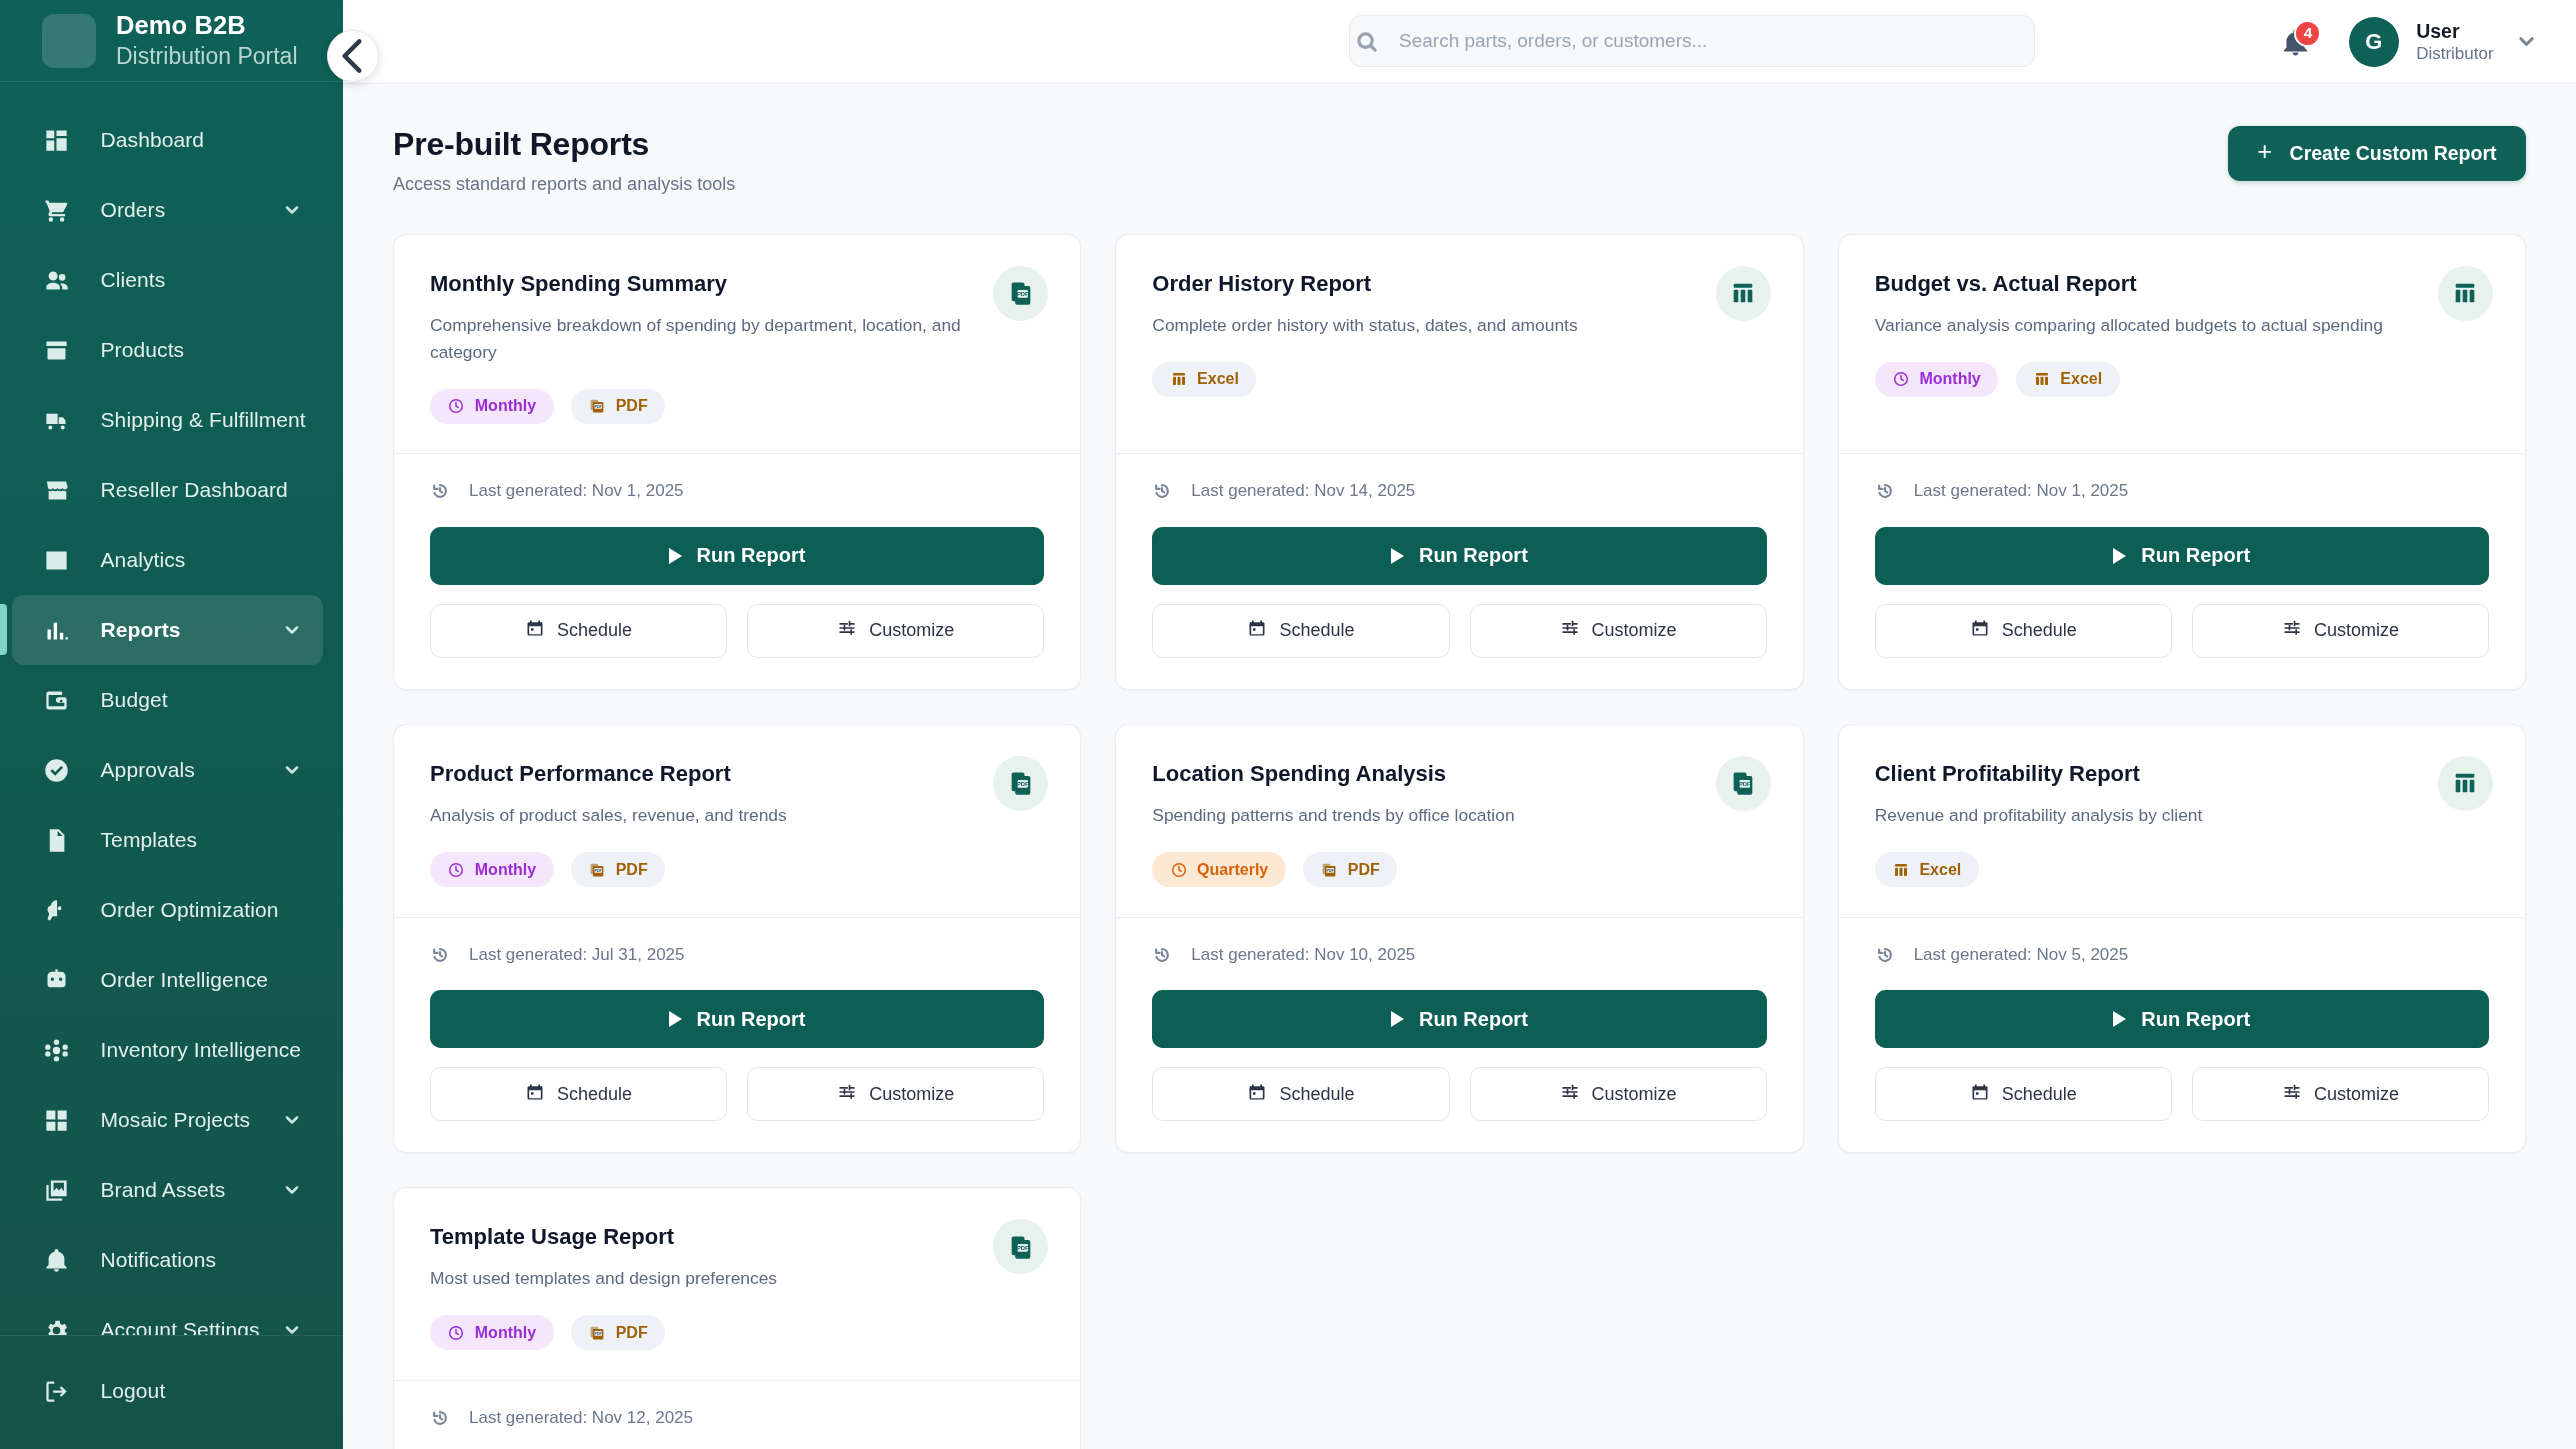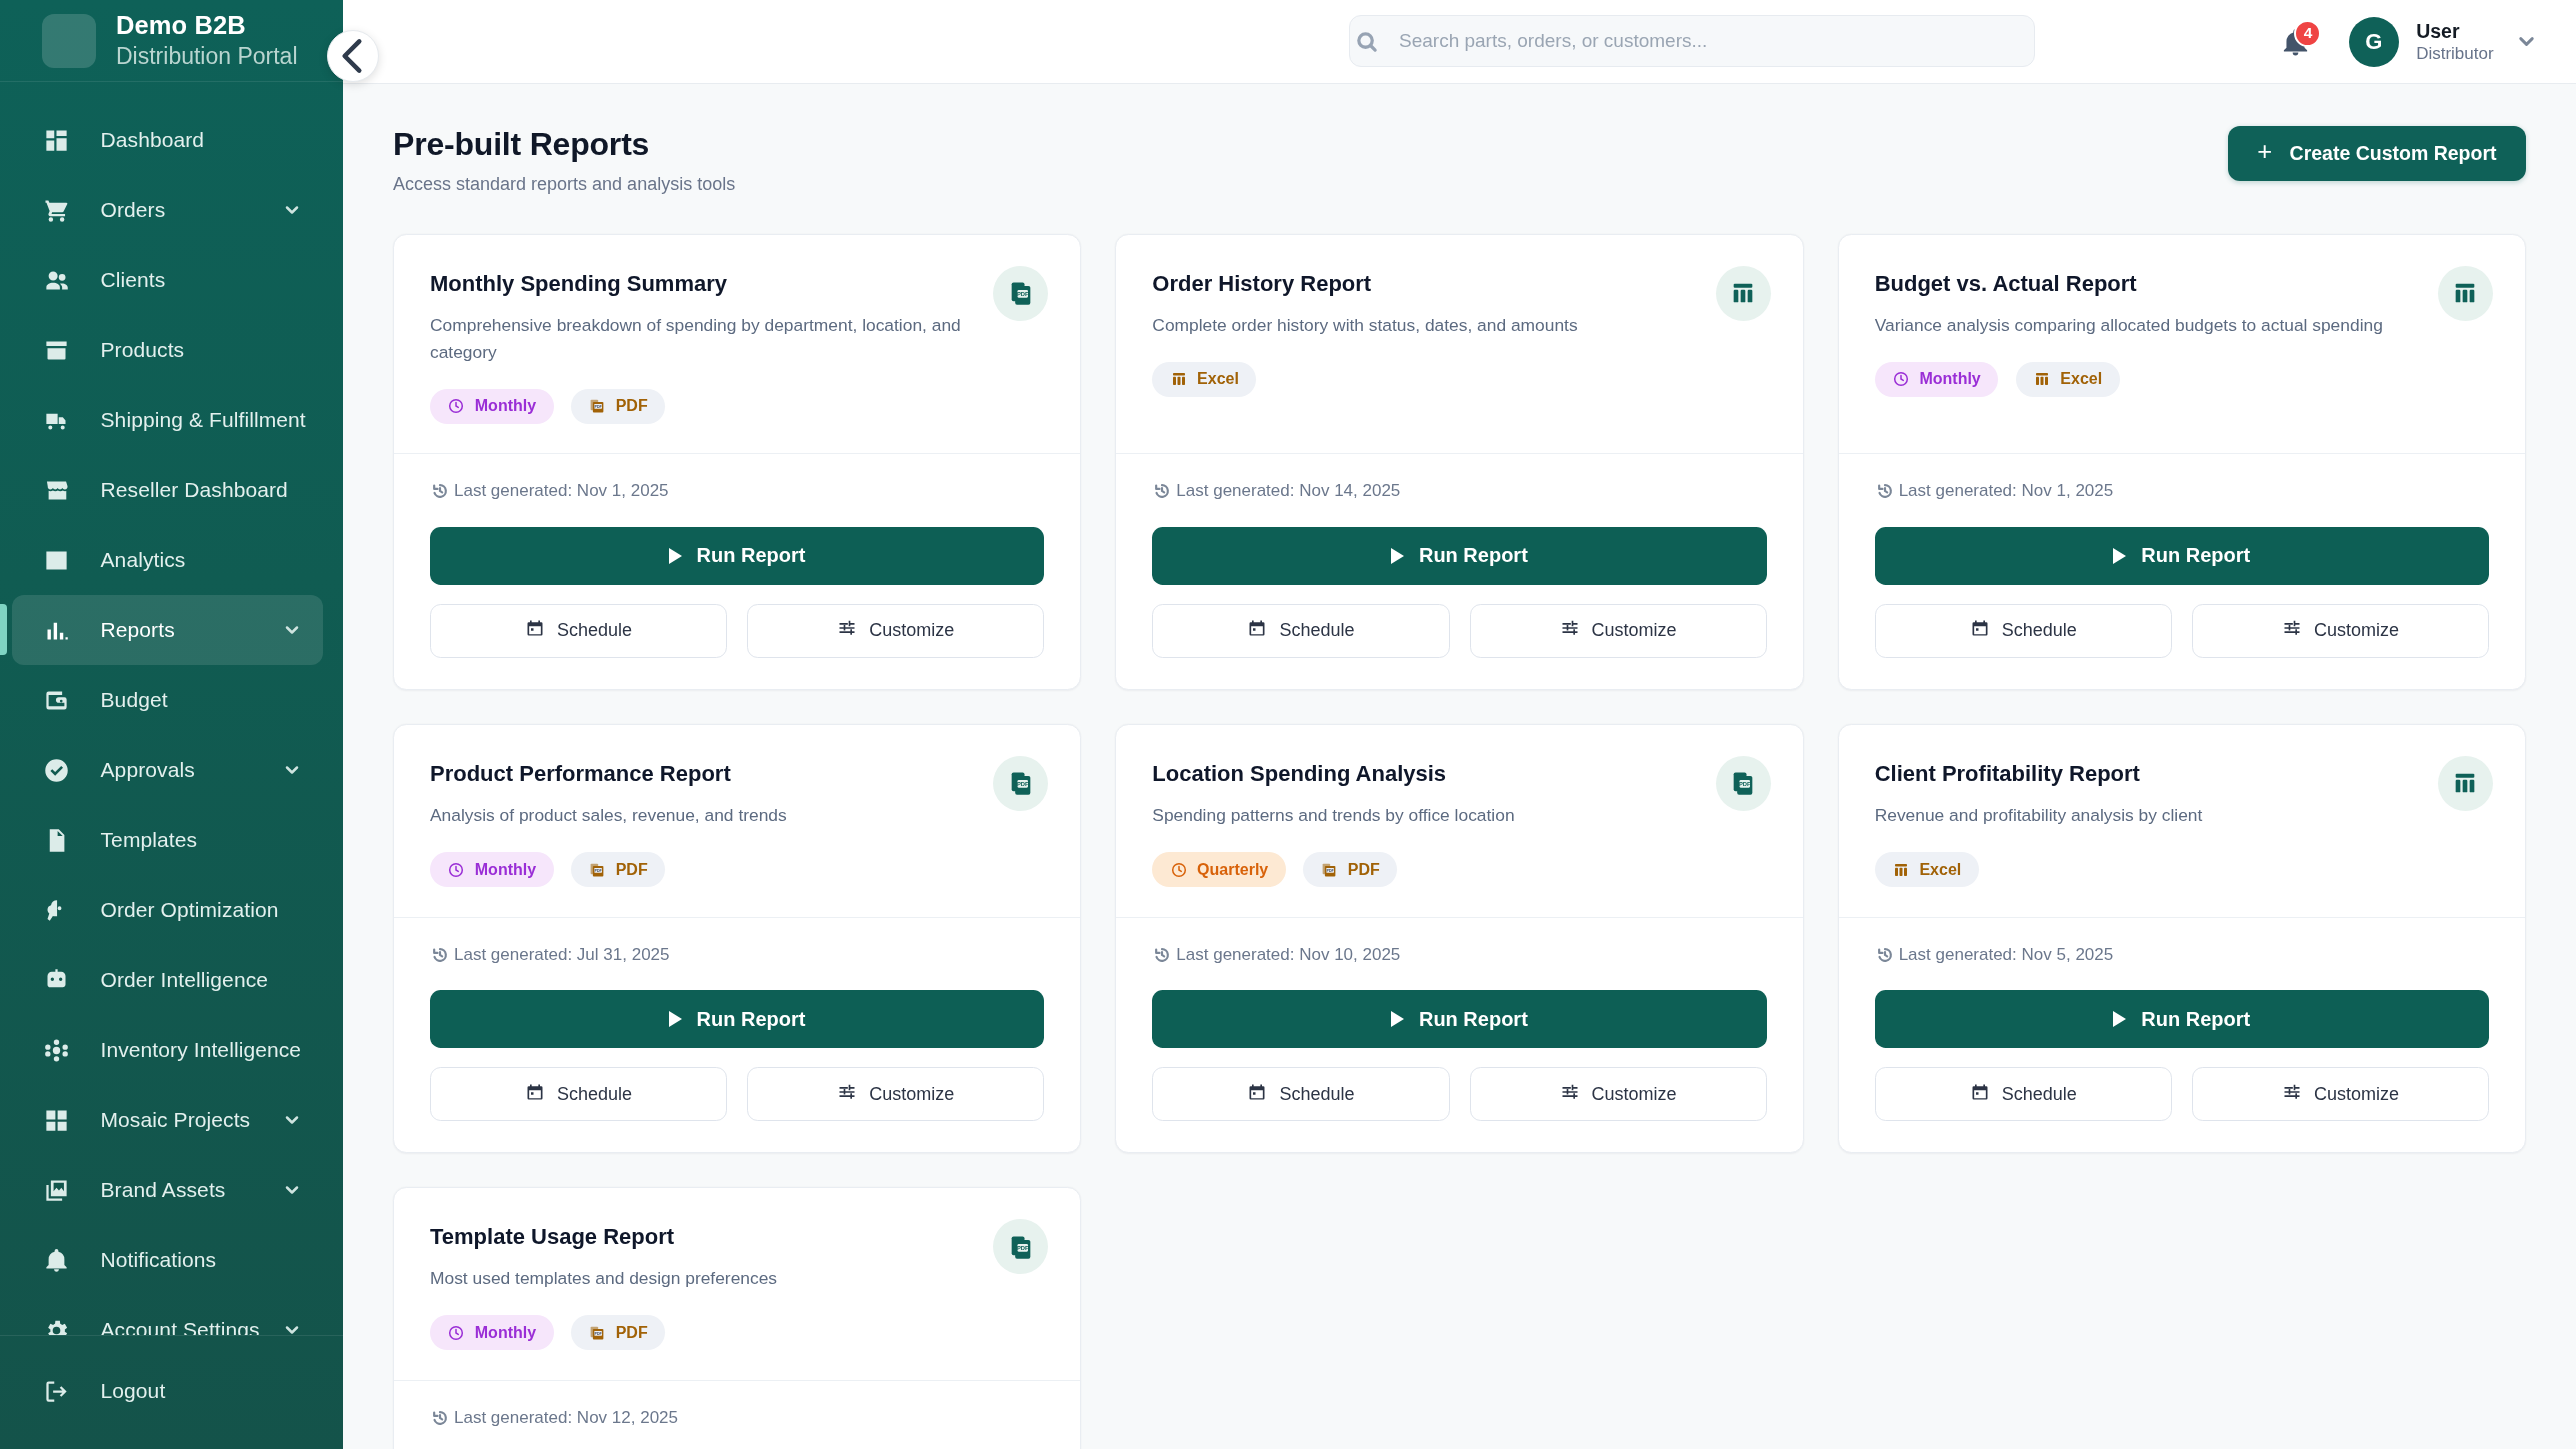--- a/index.html
+++ b/index.html
@@ -63,21 +63,21 @@
     width: 29.5px; height: 29.5px; flex: 0 0 29.5px;
     display: flex; align-items: center; justify-content: center;
     color: #d9ece8;
   }
   .nav-ico svg { width: 27px; height: 27px; fill: #dcece9; }
   .nav-item.active .nav-ico svg { fill: #ffffff; }
   .nav-label {
     margin-left: 29.5px; font-size: 21px; color: #e3f0ee; letter-spacing: 0.1px;
     white-space: nowrap;
   }
-  .nav-item.active .nav-label { color: #ffffff; font-weight: 400; }
+  .nav-item.active .nav-label { color: #ffffff; font-weight: 700; }
   .nav-chev { margin-left: auto; color: #cfe4e0; display: flex; }
   .nav-chev svg { width: 20px; height: 20px; stroke: #cfe4e0; fill: none; stroke-width: 3; }
 
   .nav-footer {
     border-top: 1.3px solid rgba(255,255,255,0.09);
     padding: 20px 0 23px 0;
   }
 
   
   .main { flex: 1 1 auto; display: flex; flex-direction: column; background: #f7f9fa; min-width: 0; }
@@ -163,21 +163,21 @@
     display: inline-flex; align-items: center; gap: 9.4px;
     height: 35px; padding: 0 17.4px; border-radius: 17.4px;
     font-size: 16px; font-weight: bold;
   }
   .chip svg { width: 18px; height: 18px; flex: 0 0 18px; }
   .chip.monthly { background: #f6e6fb; color: #9a2ed6; }
   .chip.quarterly { background: #fde9d3; color: #d8620a; }
   .chip.fmt { background: #eef1f6; color: #a16207; }
 
   .card-bottom { border-top: 0.7px solid #ecf0f4; padding: 27px 36px 31px 36px; }
-  .lastgen { display: flex; align-items: flex-end; gap: 4px; font-size: 17px; color: #6b778c; margin-bottom: 25.5px; }
+  .lastgen { display: flex; align-items: flex-end; gap: 19px; font-size: 17px; color: #6b778c; margin-bottom: 25.5px; }
   .lastgen svg { width: 20px; height: 20px; stroke: #7b8798; fill: none; stroke-width: 2.6; flex: 0 0 20px; }
   .run-btn {
     width: 100%; height: 58px; border: none; border-radius: 10.7px;
     background: #0d5f55; color: #fff; font-size: 20px; font-weight: bold;
     display: flex; align-items: center; justify-content: center; gap: 14.8px;
     cursor: pointer; font-family: "Liberation Sans", sans-serif;
   }
   .run-btn .tri { width: 0; height: 0; border-left: 13.4px solid #fff; border-top: 8px solid transparent; border-bottom: 8px solid transparent; }
   .sub-btns { display: flex; gap: 20px; margin-top: 19px; }
   .sub-btn {

